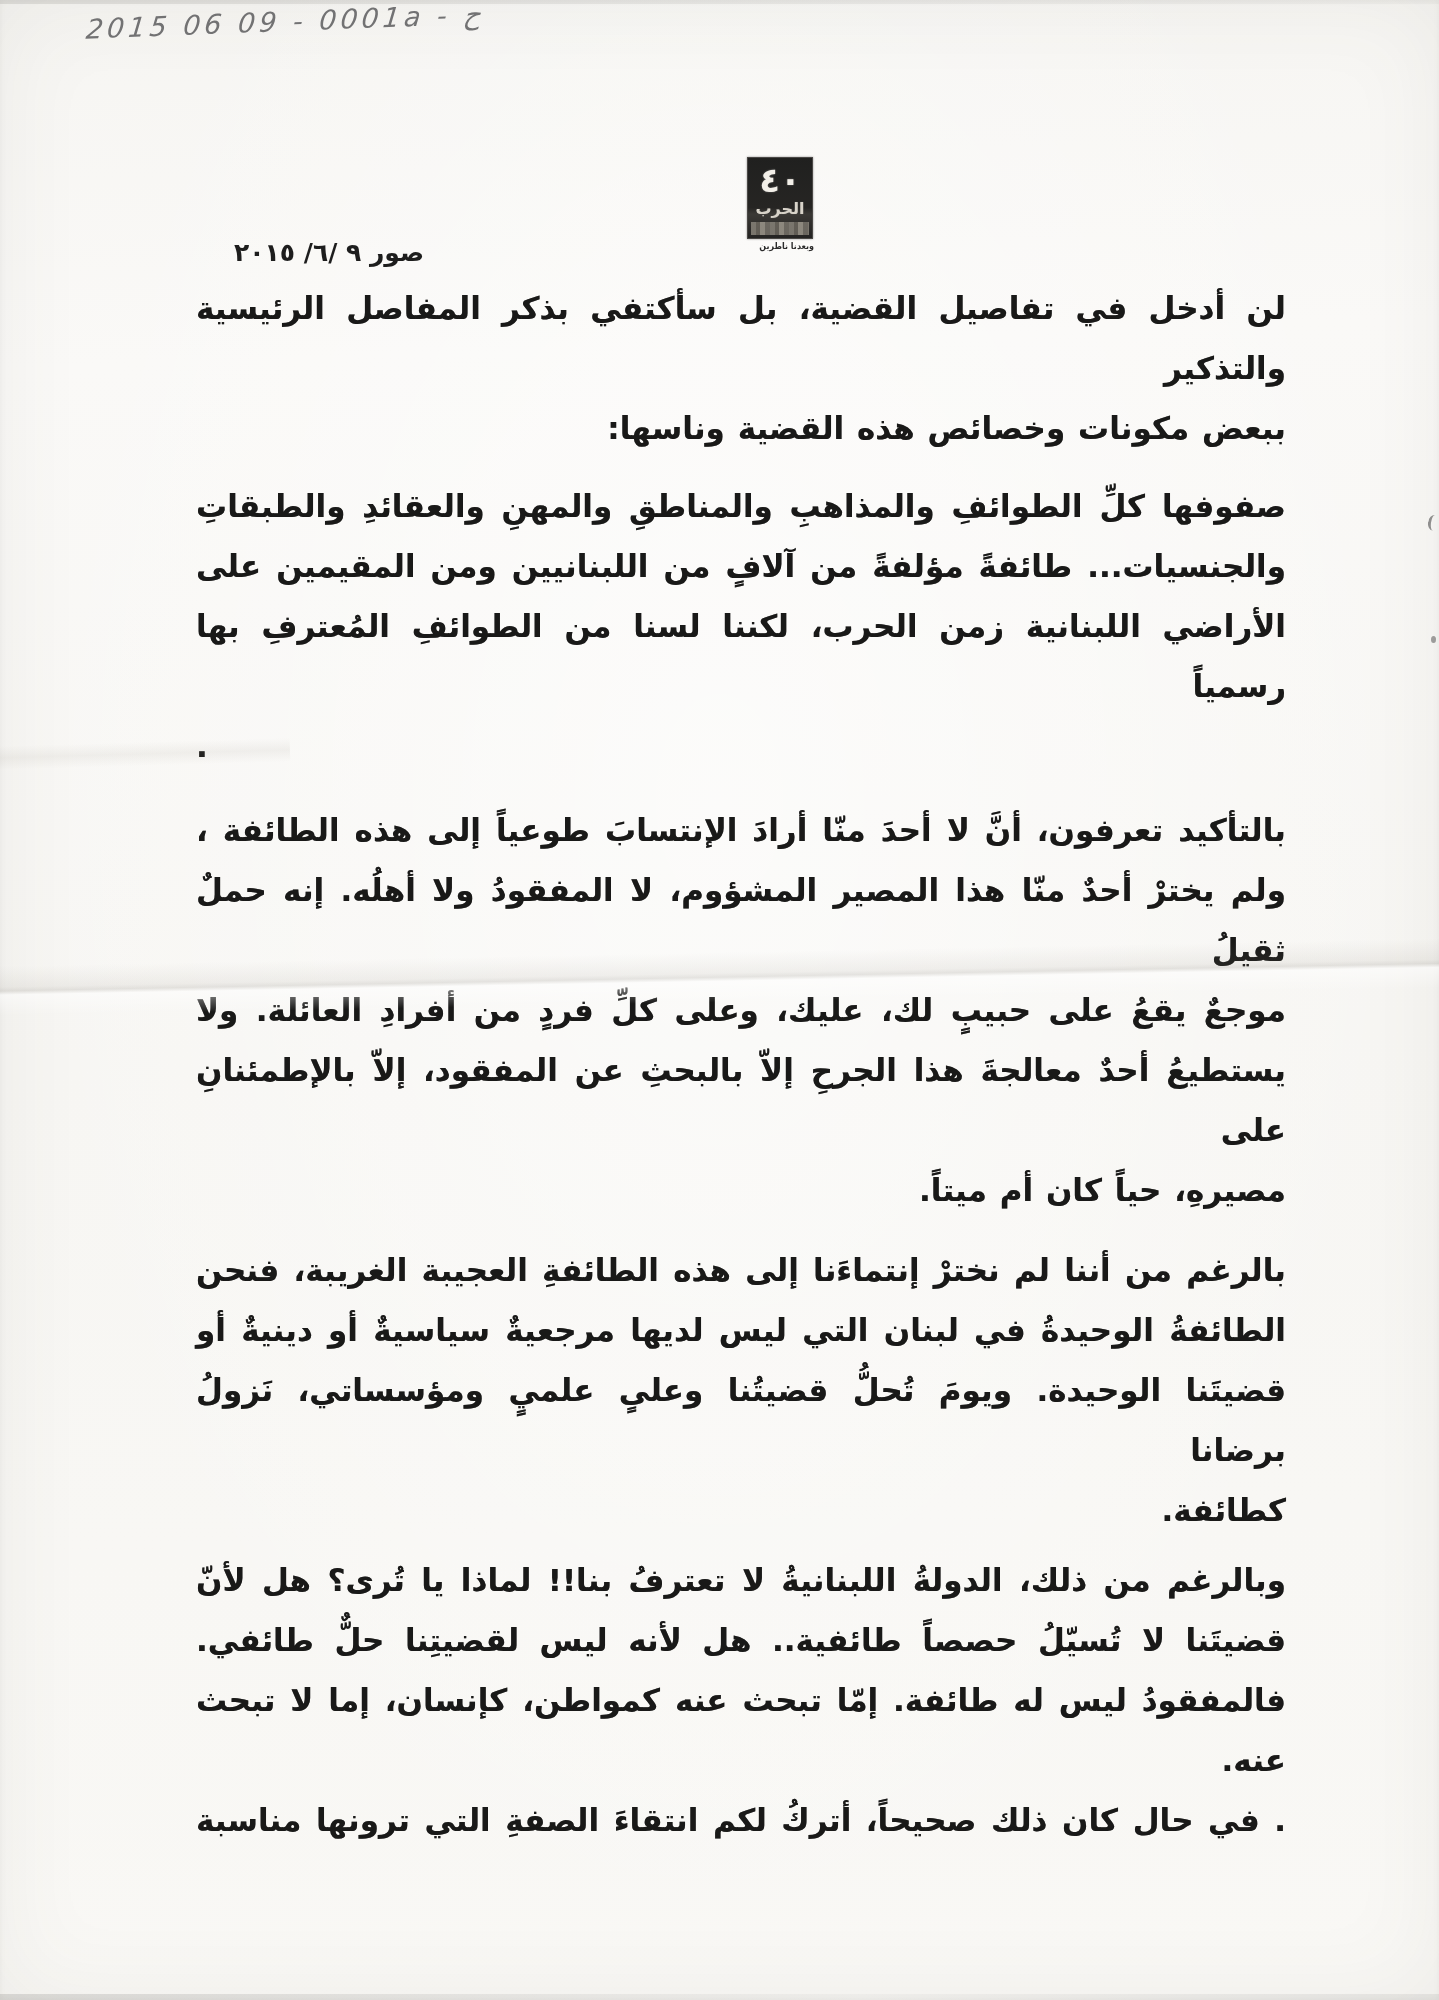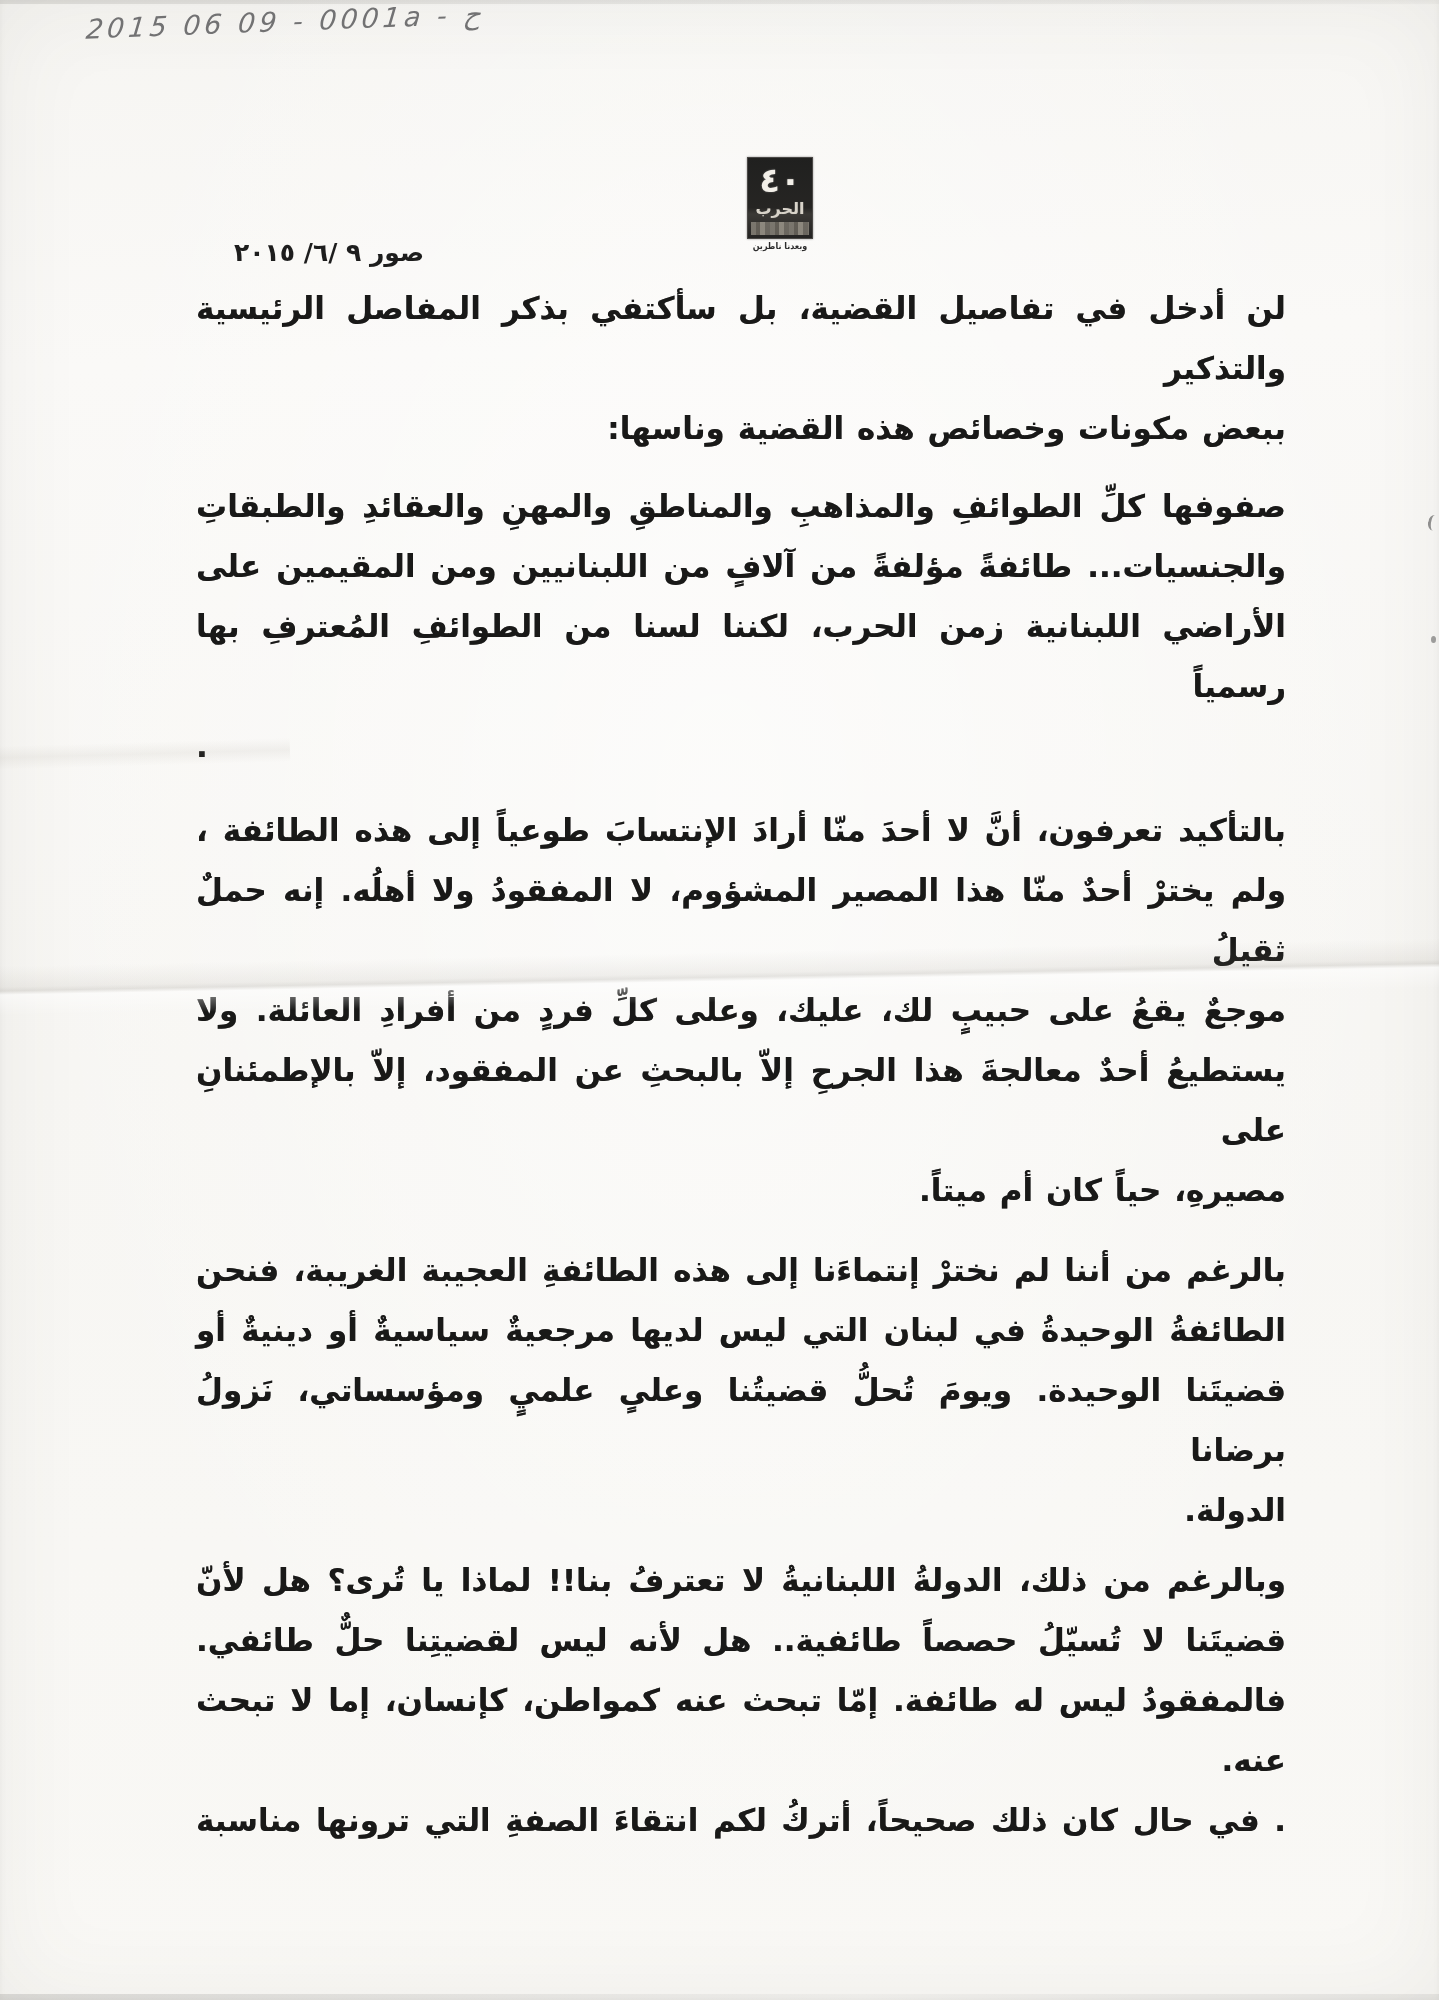--- a/index.html
+++ b/index.html
@@ -24,21 +24,21 @@
     font-style: italic;
     font-size: 27px;
     letter-spacing: 4px;
     color: #5c5c5e;
     transform: rotate(-2.2deg) skewX(-8deg);
     white-space: nowrap;
     opacity: 0.85;
   }
 
   
-  .logo-wrap { position: absolute; left: 746px; top: 157px; width: 68px; text-align: center; }
+  .logo-wrap { position: absolute; left: 746px; top: 157px; width: 68px; text-align: right; }
   .logo-box {
     width: 64px; height: 80px; margin: 0 auto;
     background:
       linear-gradient(to bottom, #20201f 0%, #262523 62%, #3a3835 70%, #242322 100%);
     border: 1px solid #4a4845;
     box-shadow: 0 0 2px rgba(0,0,0,0.4);
     display: flex; flex-direction: column; align-items: center; justify-content: flex-start;
     position: relative;
   }
   .logo-number {
@@ -187,21 +187,21 @@
         <div class="line ">بالتأكيد تعرفون، أنَّ لا  أحدَ منّا أرادَ الإنتسابَ طوعياً إلى هذه الطائفة ،</div>
         <div class="line ">ولم يخترْ أحدٌ منّا هذا المصير المشؤوم، لا المفقودُ ولا أهلُه. إنه حملٌ ثقيلُ</div>
         <div class="line ">موجعٌ يقعُ على حبيبٍ لك، عليك، وعلى كلِّ فردٍ من أفرادِ العائلة. ولا</div>
         <div class="line ">يستطيعُ أحدٌ معالجةَ هذا الجرحِ إلاّ بالبحثِ عن المفقود، إلاّ بالإطمئنانِ على</div>
         <div class="line right">مصيرهِ، حياً كان أم ميتاً.</div>
       </div>
       <div class="para">
         <div class="line ">بالرغم من أننا لم نخترْ إنتماءَنا إلى هذه الطائفةِ العجيبة الغريبة، فنحن</div>
         <div class="line ">الطائفةُ الوحيدةُ في لبنان التي ليس لديها مرجعيةٌ سياسيةٌ أو دينيةٌ أو</div>
         <div class="line ">قضيتَنا الوحيدة. ويومَ تُحلُّ قضيتُنا وعلىٍ علميٍ ومؤسساتي، نَزولُ برضانا</div>
-        <div class="line right">الدولة.</div>
+        <div class="line right">كطائفة.</div>
       </div>
       <div class="para">
         <div class="line ">وبالرغم من ذلك، الدولةُ اللبنانيةُ لا تعترفُ بنا!! لماذا يا تُرى؟ هل لأنّ</div>
         <div class="line ">قضيتَنا لا تُسيّلُ حصصاً طائفية.. هل لأنه ليس لقضيتِنا حلٌّ طائفي.</div>
         <div class="line ">فالمفقودُ ليس له طائفة. إمّا تبحث عنه كمواطن، كإنسان، إما لا تبحث عنه.</div>
         <div class="line ">. في حال كان ذلك صحيحاً، أتركُ لكم انتقاءَ الصفةِ التي ترونها مناسبة</div>
       </div>
     </div>
 
   <div class="crease"></div>

